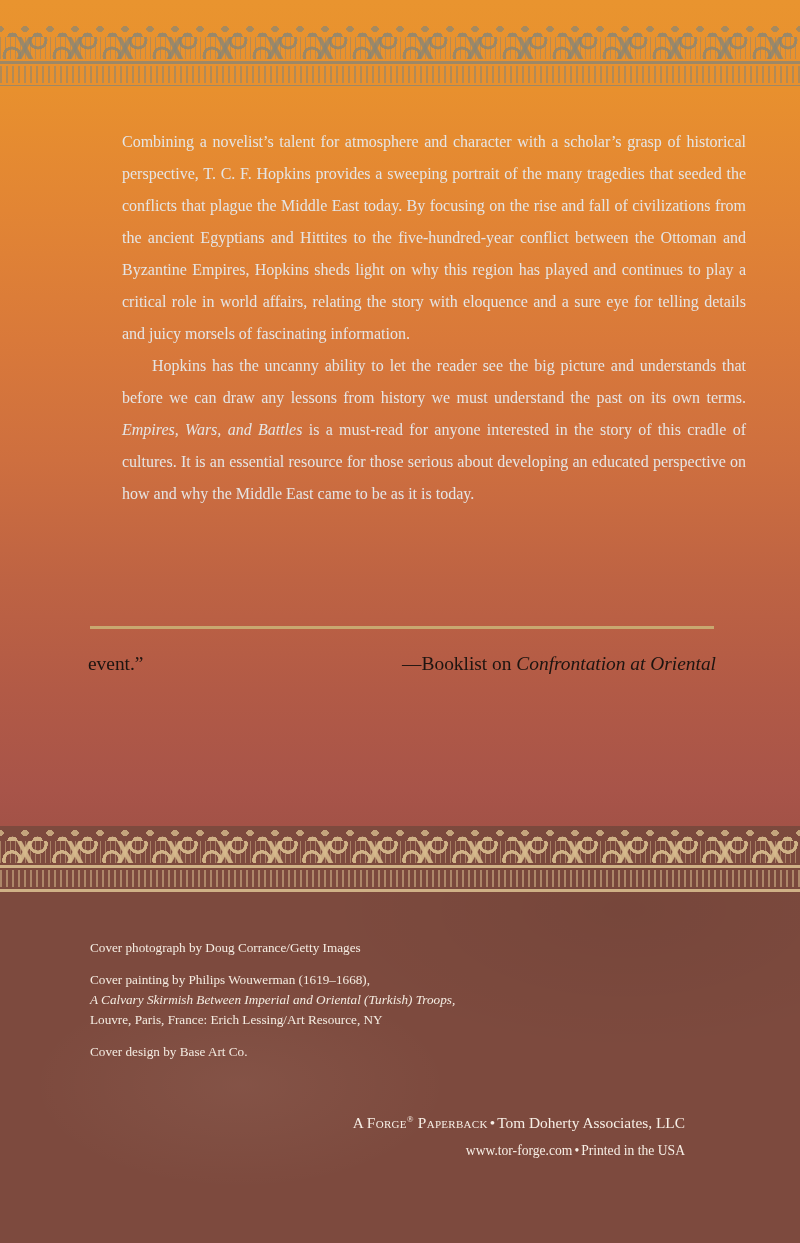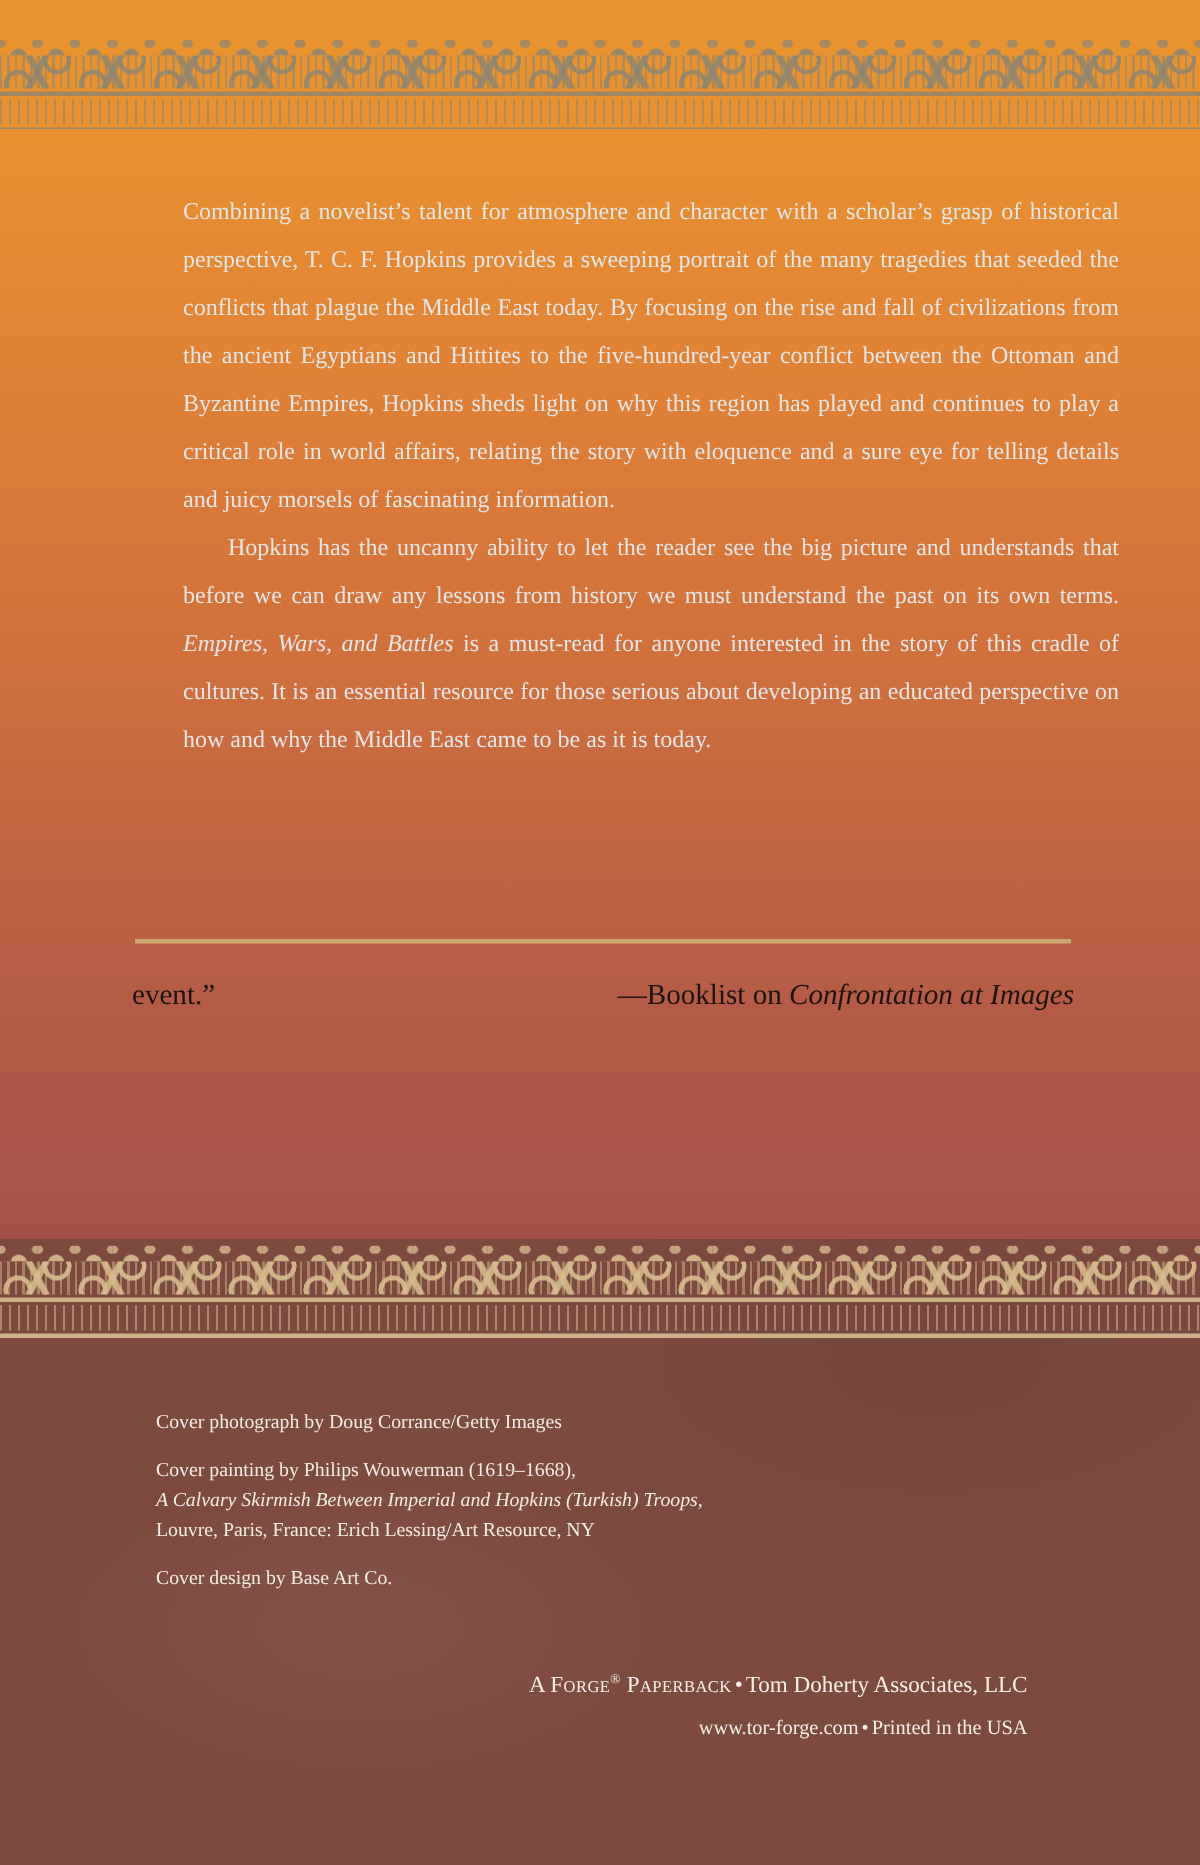--- a/index.html
+++ b/index.html
@@ -179,21 +179,21 @@
     justify-content: space-between;
     align-items: baseline;
     width: 100%;
   }
   #pullquote .attrib-left { white-space: nowrap; }
   #pullquote .attrib-right { white-space: nowrap; }
 
   
   #credits {
     position: absolute;
-    left: 104px;
+    left: 90px;
     top: 938px;
     width: 560px;
     color: #f4ece2;
     font-size: 13.2px;
     line-height: 20px;
   }
   #credits .credit-block { margin-bottom: 12px; }
   #credits .credit-block:last-child { margin-bottom: 12px; }
   #credits .credit-line { white-space: nowrap; }
   #credits .credit-title { font-style: italic; }
@@ -248,39 +248,39 @@
   <div id="blurb">
     <p class="first">Combining a novelist’s talent for atmosphere and character with a scholar’s grasp of historical perspective, T. C. F. Hopkins provides a sweeping portrait of the many tragedies that seeded the conflicts that plague the Middle East today. By focusing on the rise and fall of civilizations from the ancient Egyptians and Hittites to the five-hundred-year conflict between the Ottoman and Byzantine Empires, Hopkins sheds light on why this region has played and continues to play a critical role in world affairs, relating the story with eloquence and a sure eye for telling details and juicy morsels of fascinating information.</p>
     <p class="indent"><span>Hopkins has the uncanny ability to let the reader see the big picture and understands that before we can draw any lessons from history we must understand the past on its own terms. </span><em>Empires, Wars, and Battles</em><span> is a must-read for anyone interested in the story of this cradle of cultures. It is an essential resource for those serious about developing an educated perspective on how and why the Middle East came to be as it is today.</span></p>
   </div>
 
   <div id="quote-rule"></div>
 
   <div id="pullquote">
     <div class="attribline">
       <span class="attrib-left">event.”</span>
-      <span class="attrib-right"><span>—Booklist on </span><em>Confrontation at Images</em></span>
+      <span class="attrib-right"><span>—Booklist on </span><em>Confrontation at Oriental</em></span>
     </div>
   </div>
 
   <div class="ornament-band" id="bottom-band">
     <div class="orn-row orn-scallops"></div>
     <div class="orn-row orn-xrow"></div>
     <div class="orn-rule" style="height:3px;margin-top:2px;"></div>
     <div class="orn-row orn-hatch" style="margin-top:2px;"></div>
     <div class="orn-rule" style="height:3px;margin-top:2px;"></div>
   </div>
 
   <div id="credits">
     <div class="credit-block">
       <div class="credit-line">Cover photograph by Doug Corrance/Getty Images</div>
     </div>
     <div class="credit-block">
       <div class="credit-line">Cover painting by Philips Wouwerman (1619–1668),</div>
-      <div class="credit-line credit-title">A Calvary Skirmish Between Imperial and Hopkins (Turkish) Troops,</div>
+      <div class="credit-line credit-title">A Calvary Skirmish Between Imperial and Oriental (Turkish) Troops,</div>
       <div class="credit-line">Louvre, Paris, France: Erich Lessing/Art Resource, NY</div>
     </div>
     <div class="credit-block">
       <div class="credit-line">Cover design by Base Art Co.</div>
     </div>
   </div>
 
   <div id="imprint">
     <div class="imprint-line1"><span>A </span><span class="smallcaps">Forge</span><sup>®</sup><span class="smallcaps">&nbsp;</span><span class="smallcaps">Paperback</span><span class="bullet">•</span><span>Tom Doherty Associates, LLC</span></div>
     <div class="imprint-line2"><span>www.tor-forge.com</span><span class="bullet">•</span><span>Printed in the USA</span></div>

